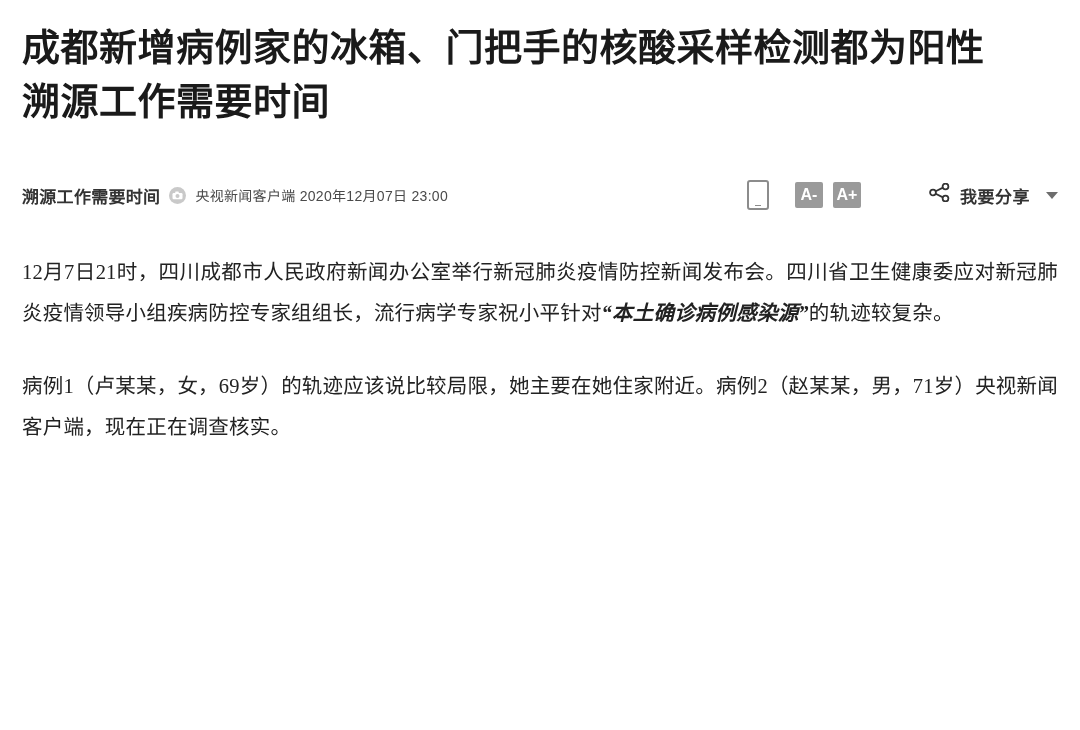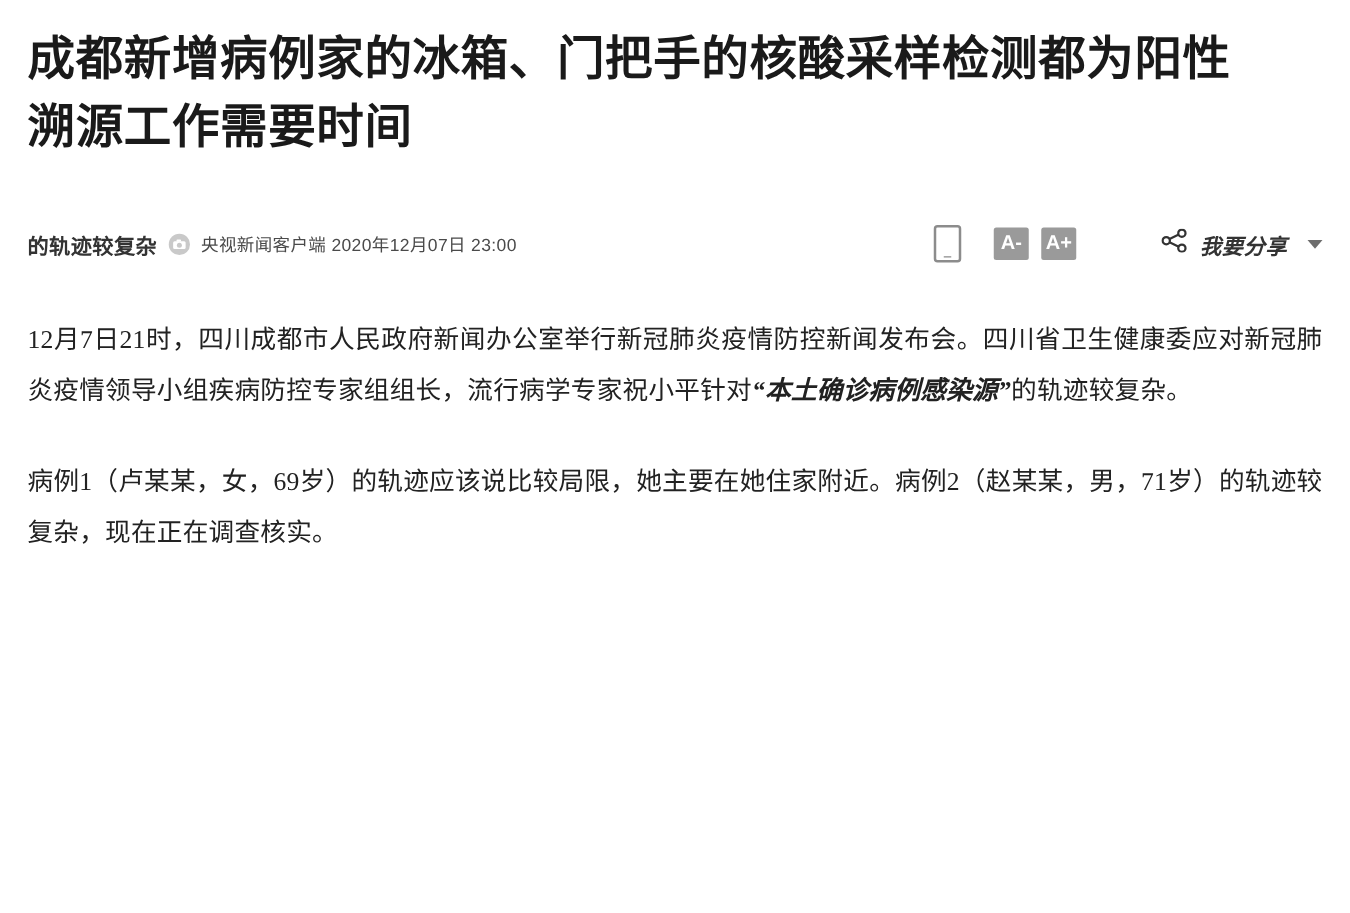--- a/index.html
+++ b/index.html
@@ -100,21 +100,20 @@
     align-items: center;
     justify-content: center;
     margin-right: 10px;
     border-radius: 2px;
     font-family: "Liberation Sans", sans-serif;
   }
   .share-group {
     display: flex;
     align-items: center;
     margin-left: 58px;
-    font-style: italic;
   }
   .share-icon { margin-right: 10px; }
   .share-label {
     font-size: 17px;
     font-weight: bold;
     color: #333333;
     letter-spacing: 0.5px;
   }
   .caret-down {
     margin-left: 16px;
@@ -139,21 +138,21 @@
   .para b { font-weight: bold; font-style: italic; }
 </style>
 </head>
 <body>
 
 <div class="page">
 
   <h1 class="article-title">成都新增病例家的冰箱、门把手的核酸采样检测都为阳性 溯源工作需要时间</h1>
 
   <div class="meta-bar">
-    <span class="meta-source">的轨迹较复杂</span>
+    <span class="meta-source">溯源工作需要时间</span>
     <span class="source-badge">
       <svg width="11" height="9" viewBox="0 0 11 9" aria-hidden="true">
         <rect x="0.5" y="2" width="10" height="6.2" rx="1.2" fill="#ffffff"></rect>
         <rect x="3.2" y="0.6" width="3.6" height="1.8" rx="0.6" fill="#ffffff"></rect>
         <circle cx="5.5" cy="5.1" r="2" fill="#c9c9c9"></circle>
       </svg>
     </span>
     <span class="meta-text">央视新闻客户端 2020年12月07日 23:00</span>
 
     <span class="meta-spacer"></span>
@@ -174,16 +173,16 @@
           </svg>
         </span>
         <span class="share-label">我要分享</span>
       </div>
       <span class="caret-down"></span>
     </div>
   </div>
 
   <div class="article-body">
     <p class="para"><span>12月7日21时，四川成都市人民政府新闻办公室举行新冠肺炎疫情防控新闻发布会。四川省卫生健康委应对新冠肺炎疫情领导小组疾病防控专家组组长，流行病学专家祝小平针对</span><b>“本土确诊病例感染源”</b><span>的轨迹较复杂。</span></p>
-    <p class="para"><span>病例1（卢某某，女，69岁）的轨迹应该说比较局限，她主要在她住家附近。病例2（赵某某，男，71岁）的轨迹较复杂，现在正在调查核实。</span></p>
+    <p class="para"><span>病例1（卢某某，女，69岁）的轨迹应该说比较局限，她主要在她住家附近。病例2（赵某某，男，71岁）央视新闻客户端，现在正在调查核实。</span></p>
   </div>
 
 </div>
 
 </body></html>

